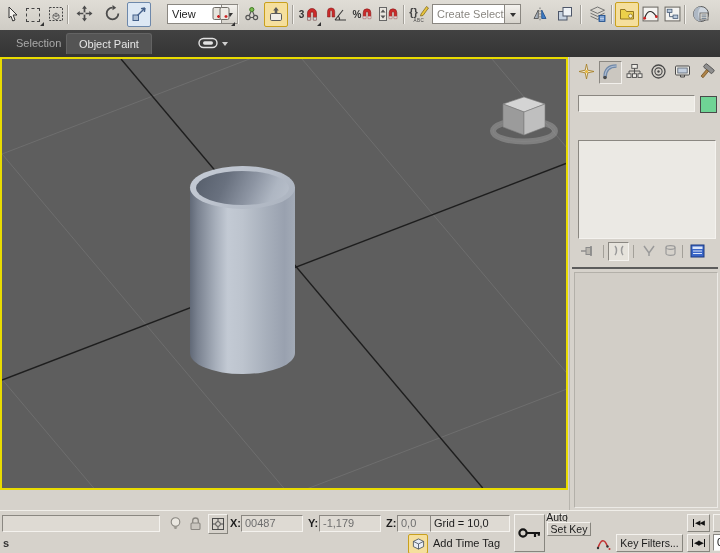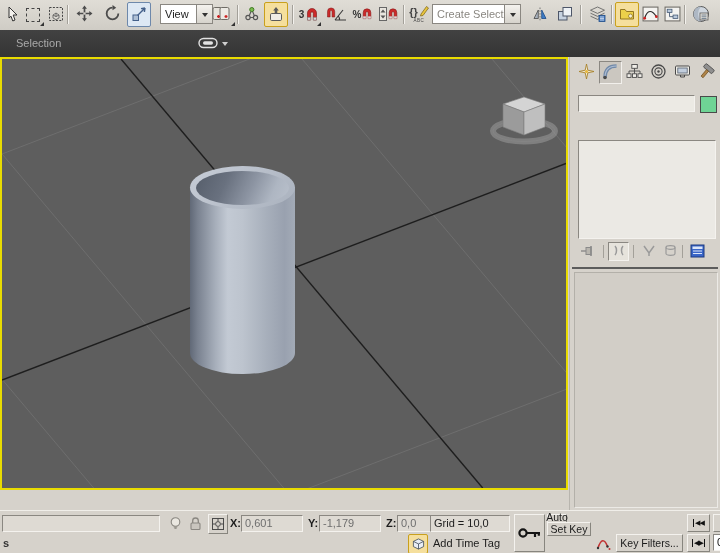--- a/index.html
+++ b/index.html
@@ -139,21 +139,21 @@
     </div>
     <div class="tbtn hl-blue" style="left:127px">
       <span>
         <svg width="16" height="16" viewBox="0 0 16 16">
             <rect x="2" y="9" width="5.5" height="5.5" fill="#aebfd4" stroke="#44608a"></rect>
             <path d="M6.5 9.5 L11.5 4.5 M14 2 L10 2.6 M14 2 L13.4 6 M14 2 L10.8 5.2" stroke="#44608a" stroke-width="1.4" fill="none"></path>
           </svg>
       </span>
     </div>
 
-    <div class="combo" id="viewcombo" style="left:160px;width:53px;top:4px">
+    <div class="combo" id="viewcombo" style="left:167px;width:71px;top:4px">
       <span class="cval">View</span>
       <span class="carr">
           <span class="tri"></span>
         </span>
     </div>
 
     <div class="tbtn fly" style="left:208px;width:28px">
       <span>
         <svg width="20" height="17" viewBox="0 0 20 16">
             <rect x="1" y="2" width="9" height="12" rx="1.5" fill="#e6e3dc" stroke="#6f6c66"></rect>
@@ -321,20 +321,23 @@
             <rect x="8" y="8" width="8" height="7" fill="#e6e3dc" stroke="#5a5a5a" stroke-width="0.8"></rect>
             <path d="M9.5 10 h5 M9.5 11.8 h5 M9.5 13.6 h5" stroke="#3e536e" stroke-width="0.7"></path>
           </svg>
       </span>
     </div>
   </div>
 
   <div id="ribbon" class="abs">
     <div class="rtab" style="left:4px">
       <span>Selection</span>
+    </div>
+    <div class="rtab active" style="left:66px">
+      <span>Object Paint</span>
     </div>
     <div id="ribbon-min">
       <span>
         <svg width="20" height="12" viewBox="0 0 20 12">
             <rect x="1" y="1.5" width="18" height="9" rx="4.5" fill="none" stroke="#e2e2e2" stroke-width="1.4"></rect>
             <rect x="5" y="4.3" width="10" height="3.4" rx="1.7" fill="#e2e2e2"></rect>
           </svg>
       </span>
       <span class="wtri"></span>
     </div>
@@ -503,21 +506,21 @@
     <div class="sbtn raised" style="left:208px;top:3px;width:20px;height:20px">
       <svg width="14" height="14" viewBox="0 0 14 14">
           <rect x="1.5" y="1.5" width="11" height="11" fill="none" stroke="#4a4a4a"></rect>
           <circle cx="7" cy="7" r="2.4" fill="none" stroke="#4a4a4a"></circle>
           <path d="M7 1.5 V4 M7 10 V12.5 M1.5 7 H4 M10 7 H12.5" stroke="#4a4a4a"></path>
         </svg>
     </div>
 
     <span class="slabel" style="left:230px;top:6px">X:</span>
     <div class="sfield" style="left:241px;top:4px;width:62px">
-      <span>0,601</span>
+      <span>00487</span>
     </div>
     <span class="slabel" style="left:308px;top:6px">Y:</span>
     <div class="sfield" style="left:319px;top:4px;width:62px">
       <span>-1,179</span>
     </div>
     <span class="slabel" style="left:386px;top:6px">Z:</span>
     <div class="sfield" style="left:397px;top:4px;width:56px">
       <span>0,0</span>
     </div>
 

